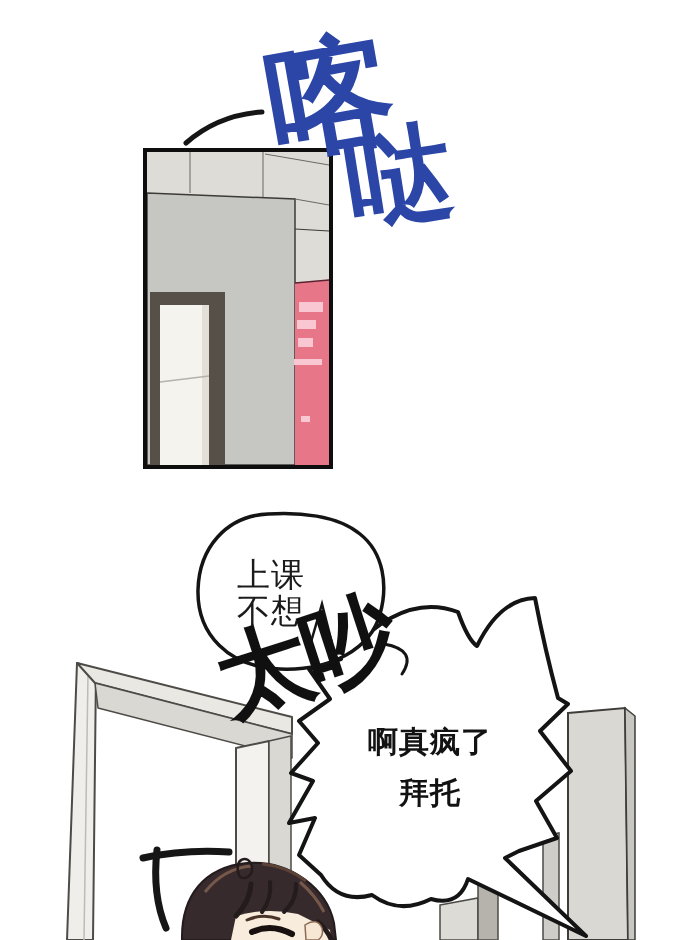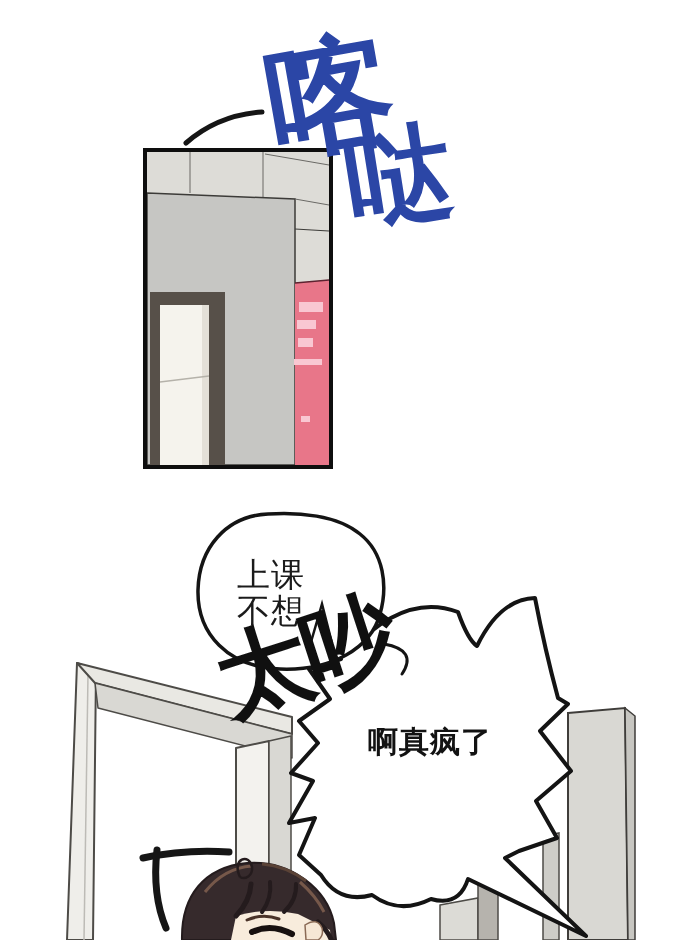--- a/index.html
+++ b/index.html
@@ -143,15 +143,16 @@
 
   <div id="bubble-round-text">
     <div>上课</div>
     <div>不想</div>
   </div>
 
   <div id="sfx-shout">太吵</div>
 
   <div id="bubble-spiky-text">
     <div>啊真疯了</div>
+    <div>拜托</div>
   </div>
 
 </div>
 
 </body></html>

